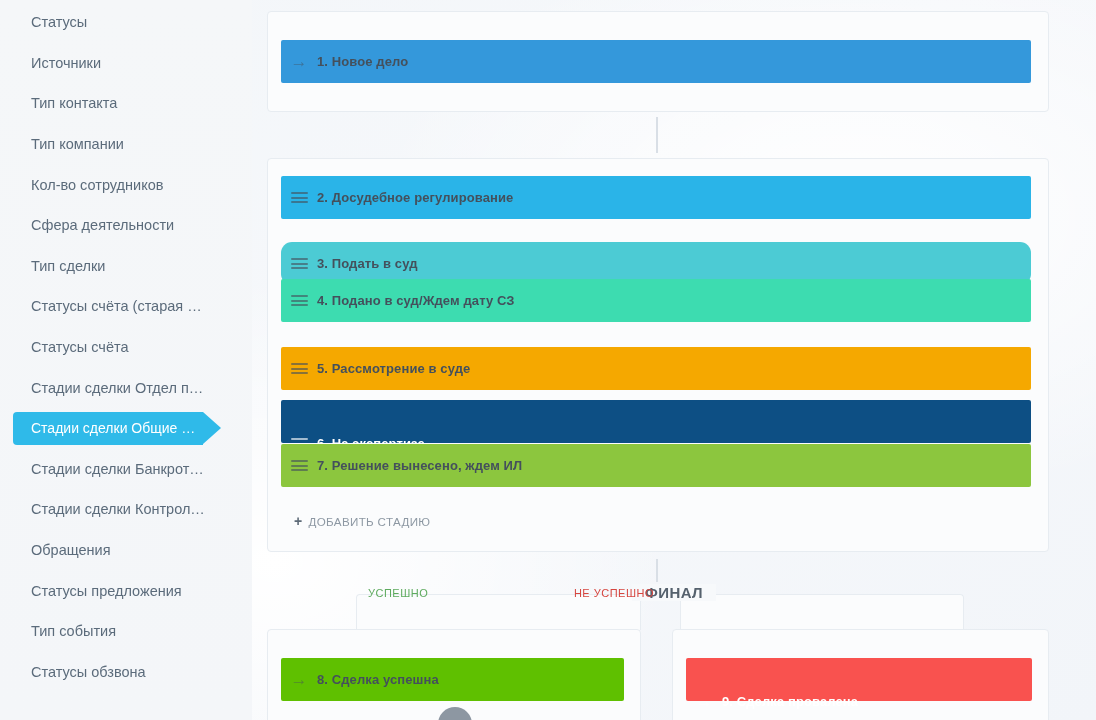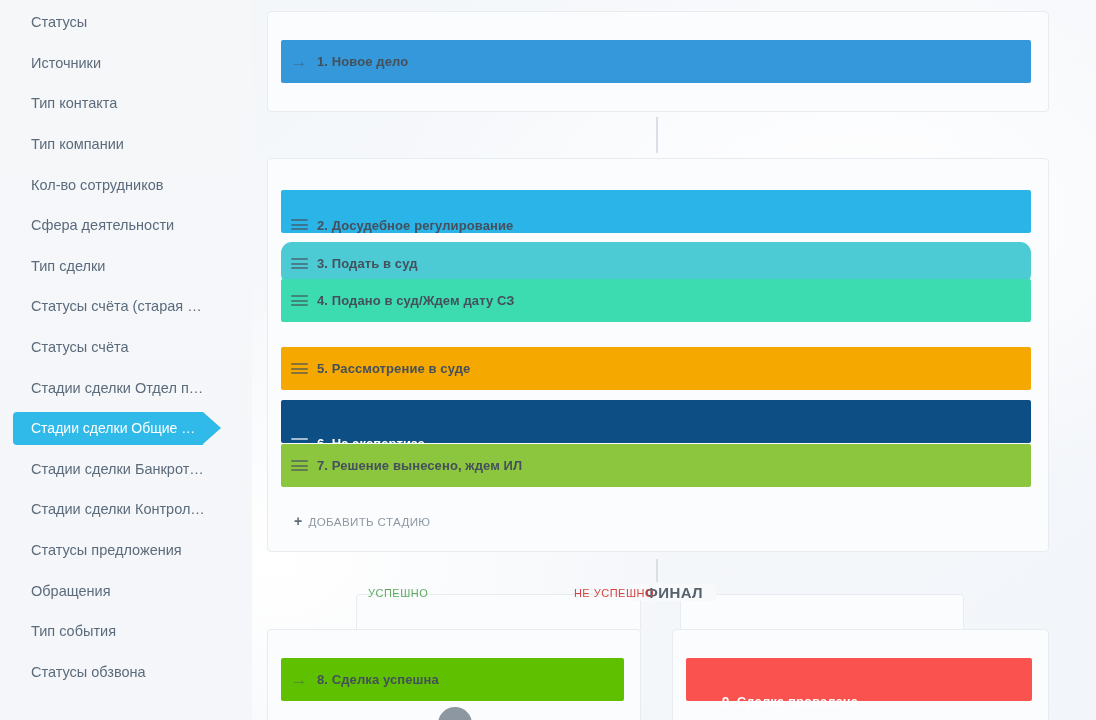--- a/index.html
+++ b/index.html
@@ -110,21 +110,21 @@
     opacity: .62;
     border-radius: 1px;
   }
   .arrow {
     font-size: 17px;
     line-height: 1;
     opacity: .5;
   }
 
   #bar-1 { top: 28px; }
-  #bar-2 { top: 31px; align-items: flex-end; }
+  #bar-2 { top: 17px; }
   #bar-3 { top: 83px; border-radius: 11px; }
   #bar-4 { top: 120px; }
   #bar-5 { top: 188px; }
   #bar-6 { top: 241px; }
   #bar-7 { top: 285px; }
   #bar-8 { top: 28px; width: 343px; left: 13px; }
   #bar-9 { top: 28px; width: 346px; left: 13px; }
 
   .add-stage {
     position: absolute;
@@ -243,24 +243,24 @@
       <span class="pill"></span>
       <span class="side-label">Стадии сделки Общие …</span>
     </div>
     <div class="side-item">
       <span class="side-label">Стадии сделки Банкрот…</span>
     </div>
     <div class="side-item">
       <span class="side-label">Стадии сделки Контрол…</span>
     </div>
     <div class="side-item">
+      <span class="side-label">Обращения</span>
+    </div>
+    <div class="side-item">
       <span class="side-label">Статусы предложения</span>
-    </div>
-    <div class="side-item">
-      <span class="side-label">Обращения</span>
     </div>
     <div class="side-item">
       <span class="side-label">Тип события</span>
     </div>
     <div class="side-item">
       <span class="side-label">Статусы обзвона</span>
     </div>
   </nav>
 
   <main class="main">

